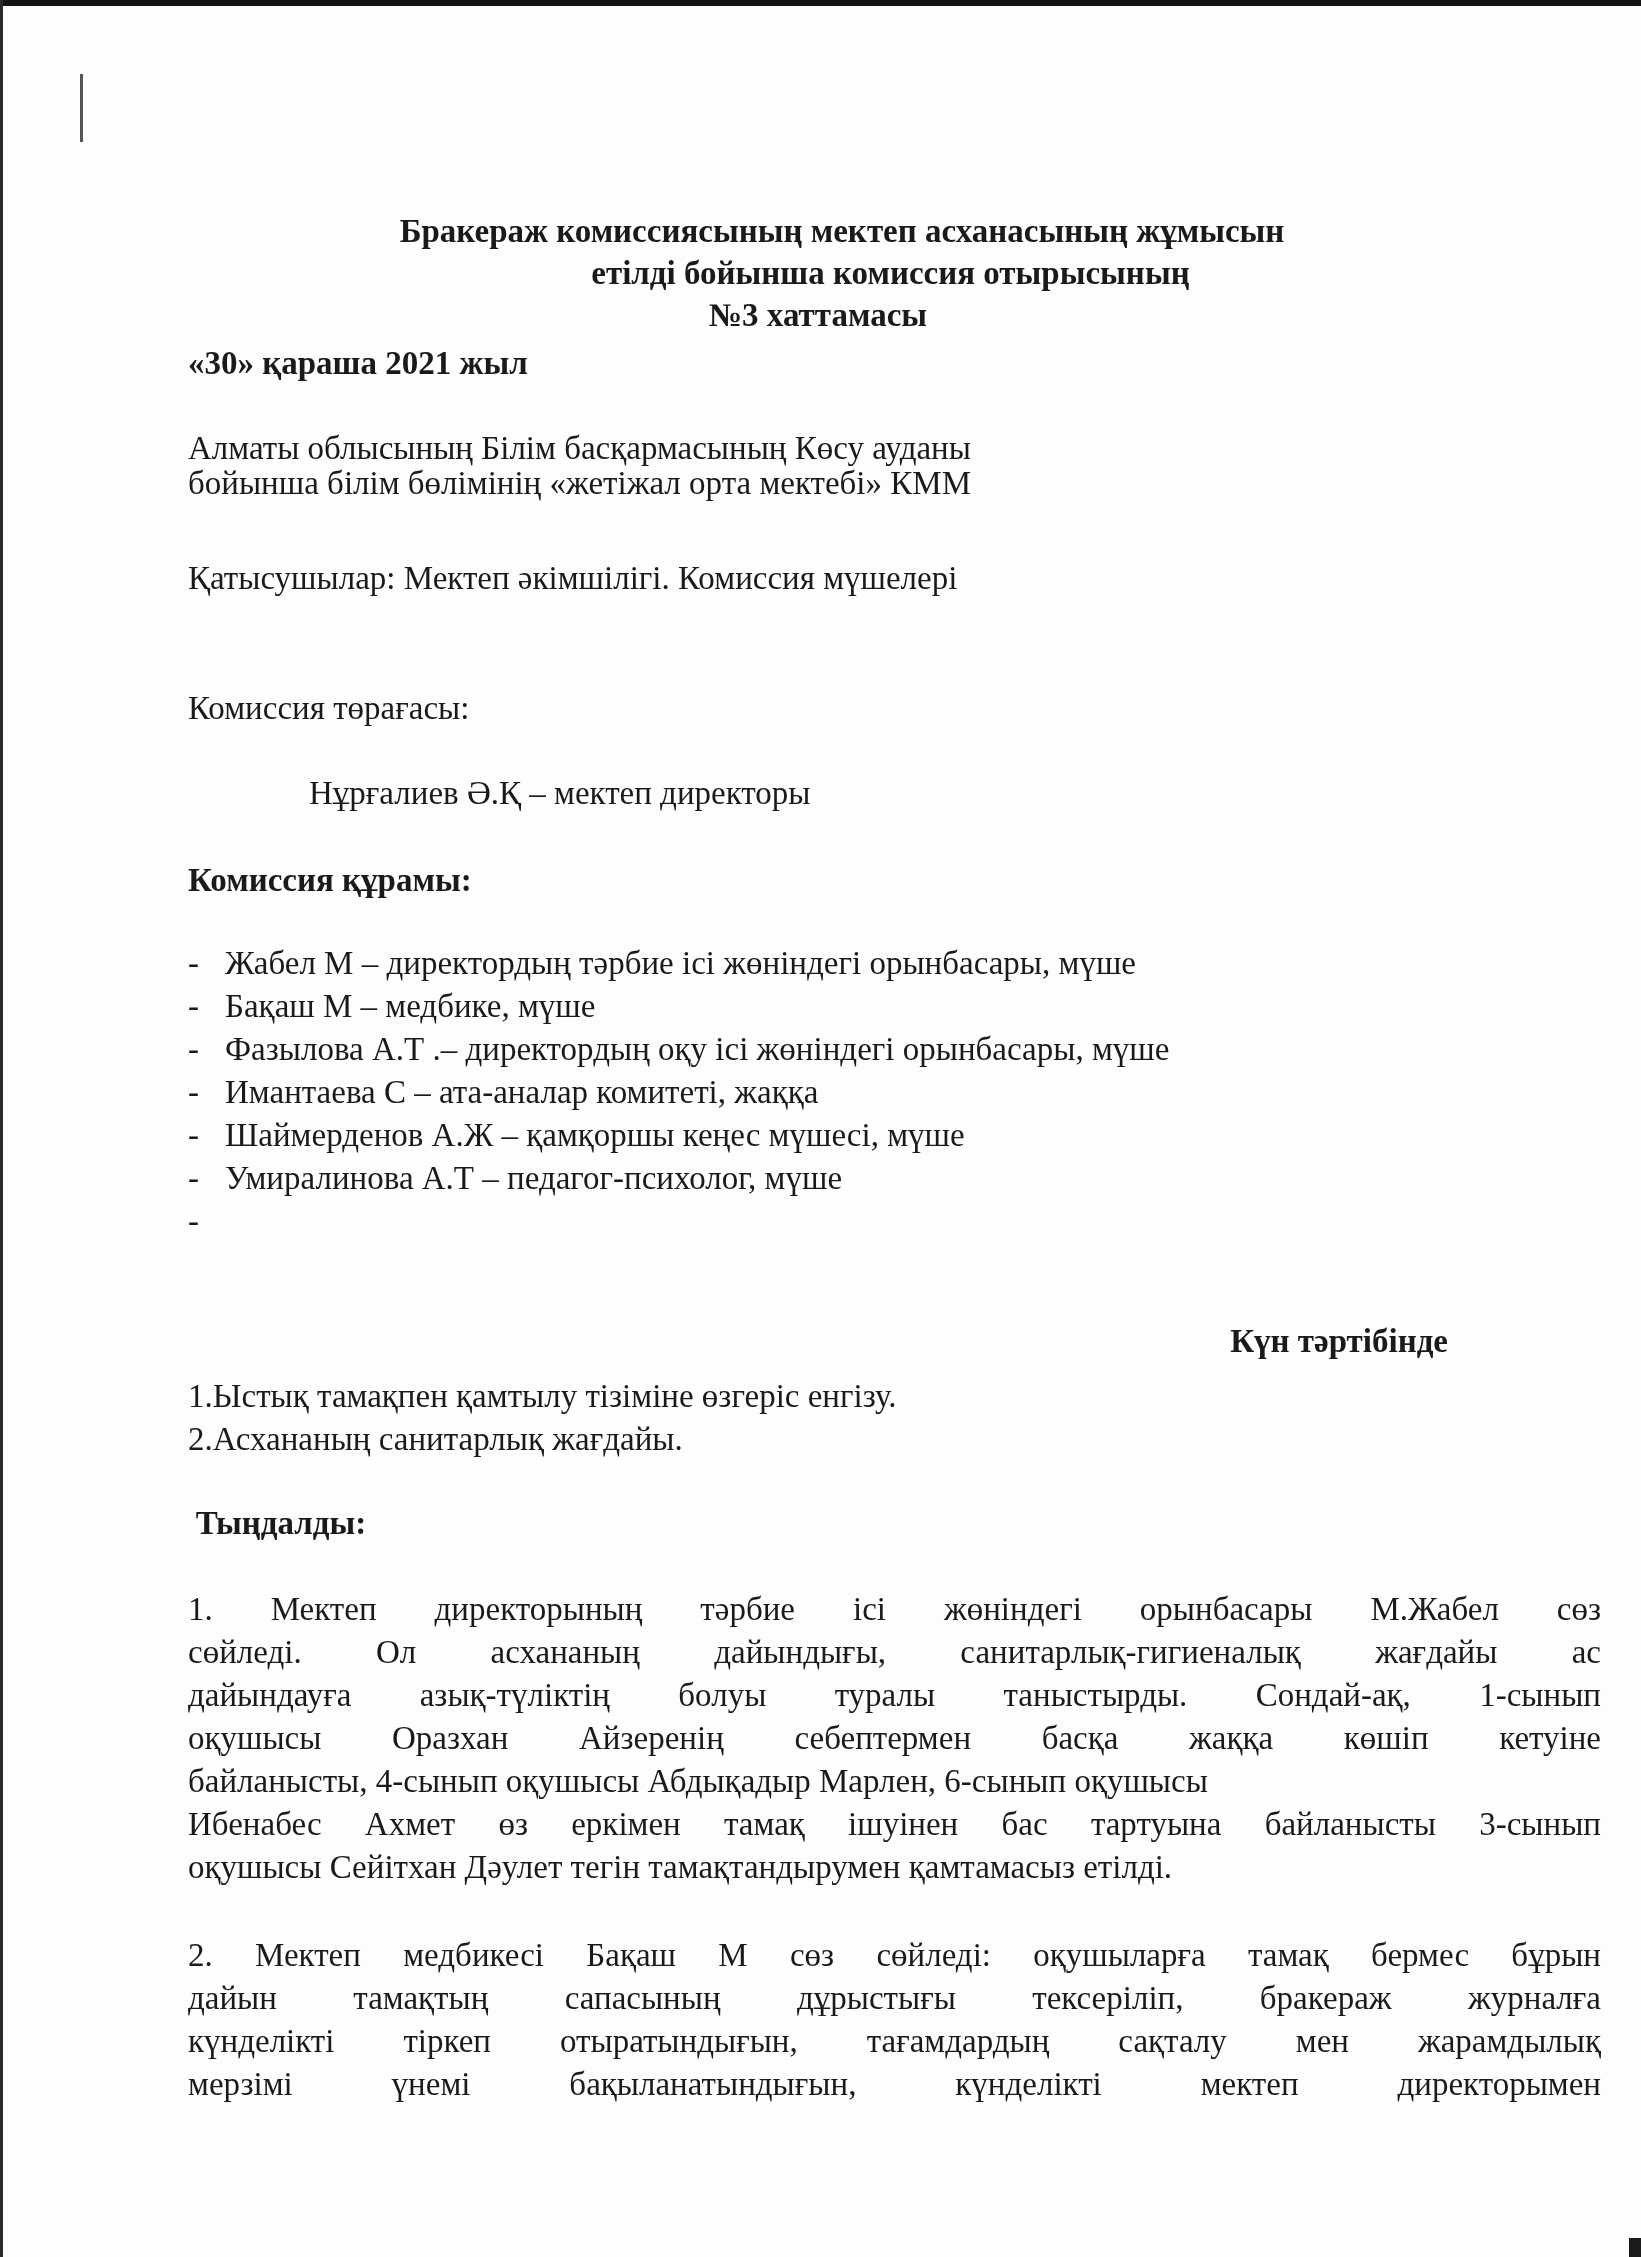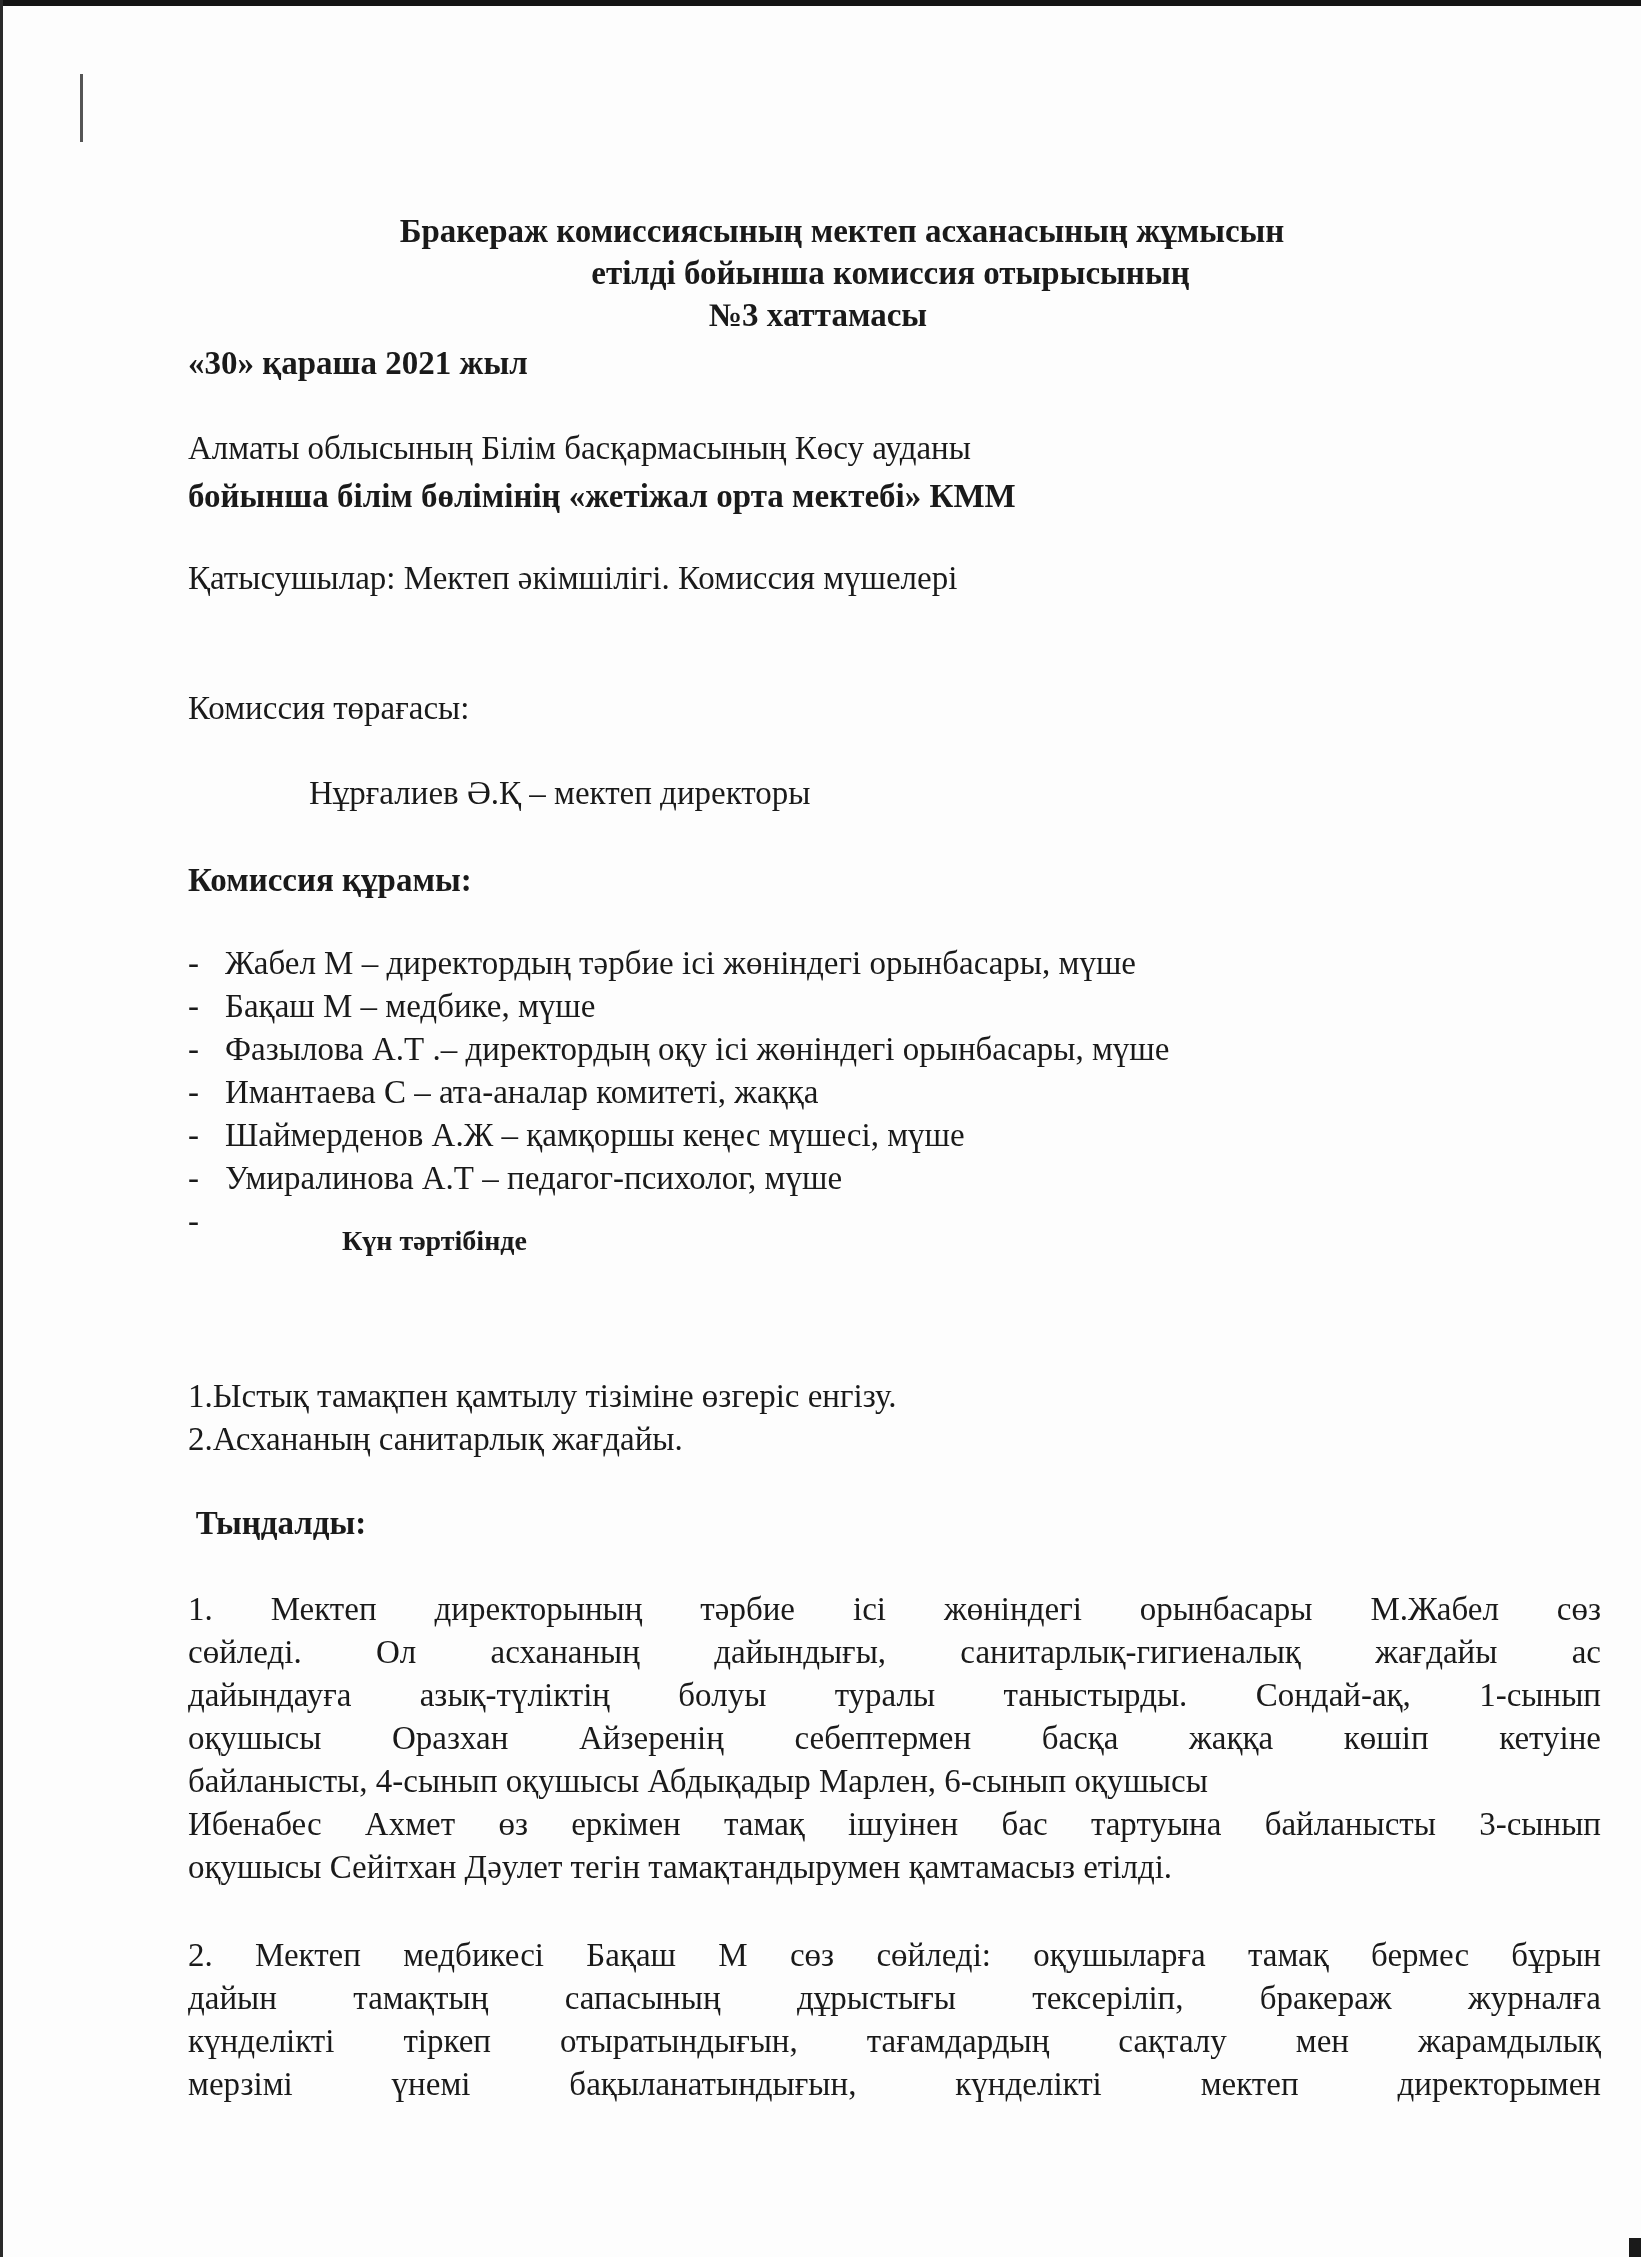--- a/index.html
+++ b/index.html
@@ -87,28 +87,28 @@
   .members li {
     display: flex;
     white-space: nowrap;
   }
   .members .dash {
     width: 37px;
     display: inline-block;
   }
   .agenda-title {
     position: absolute;
-    top: 1220px;
+    top: 1320px;
     left: 0;
     width: 1260px;
-    text-align: left;
+    text-align: right;
     padding-left: 154px;
     box-sizing: border-box;
     font-weight: bold;
-    font-size: 28px;
+    font-size: 33px;
     line-height: 42px;
   }
   .agenda {
     position: absolute;
     top: 1375px;
     left: 0;
     font-size: 33px;
     line-height: 43px;
   }
   .agenda div { white-space: nowrap; }
@@ -150,21 +150,21 @@
 
   <div class="title">
     <span class="l1">Бракераж комиссиясының мектеп асханасының жұмысын</span>
     <span class="l2">етілді бойынша комиссия отырысының</span>
     <span class="l3">№3 хаттамасы</span>
   </div>
 
   <div class="date">«30» қараша 2021 жыл</div>
 
   <div class="txt" style="top:427px;">Алматы облысының Білім басқармасының Көсу ауданы</div>
-  <div class="txt" style="top:475px;font-weight:bold;">бойынша білім бөлімінің «жетіжал орта мектебі» КММ</div>
+  <div class="txt" style="top:462px;">бойынша білім бөлімінің «жетіжал орта мектебі» КММ</div>
 
   <div class="txt" style="top:557px;">Қатысушылар: Мектеп әкімшілігі. Комиссия мүшелері</div>
 
   <div class="txt" style="top:687px;">Комиссия төрағасы:</div>
   <div class="txt" style="top:772px; left:121px;">Нұрғалиев Ә.Қ – мектеп директоры</div>
 
   <div class="txt bold" style="top:859px;">Комиссия құрамы:</div>
 
   <ul class="members">
     <li>

